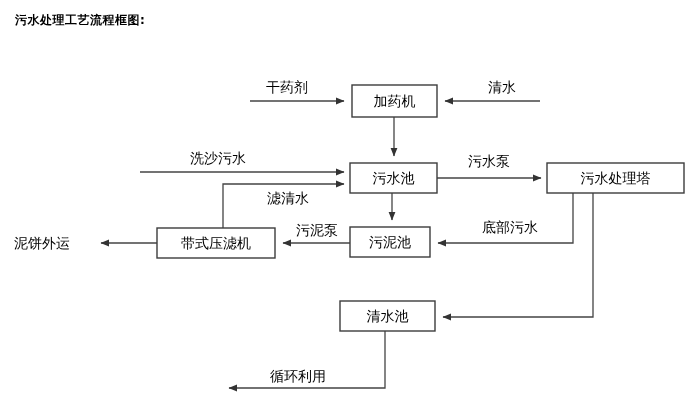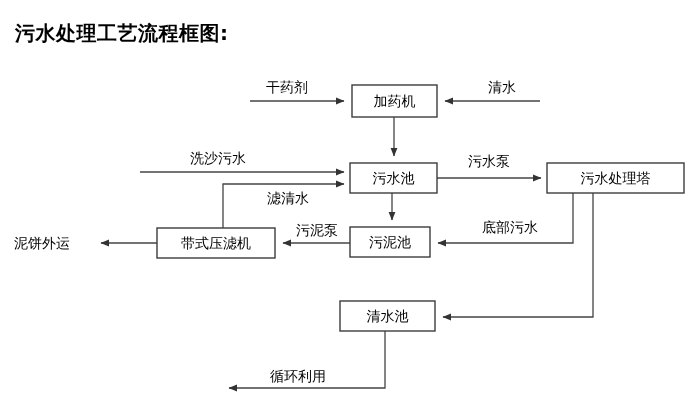--- a/index.html
+++ b/index.html
@@ -11,22 +11,22 @@
     position: relative;
     width: 700px;
     height: 420px;
     background: #ffffff;
     font-family: "DejaVu Sans", "Liberation Sans", sans-serif;
     overflow: hidden;
   }
   #title {
     position: absolute;
     left: 15px;
-    top: 20px;
-    font-size: 20px;
+    top: 12px;
+    font-size: 12px;
     font-weight: bold;
     color: #000000;
     letter-spacing: 0.5px;
     white-space: nowrap;
   }
   svg#flow {
     position: absolute;
     left: 0;
     top: 0;
     width: 700px;

